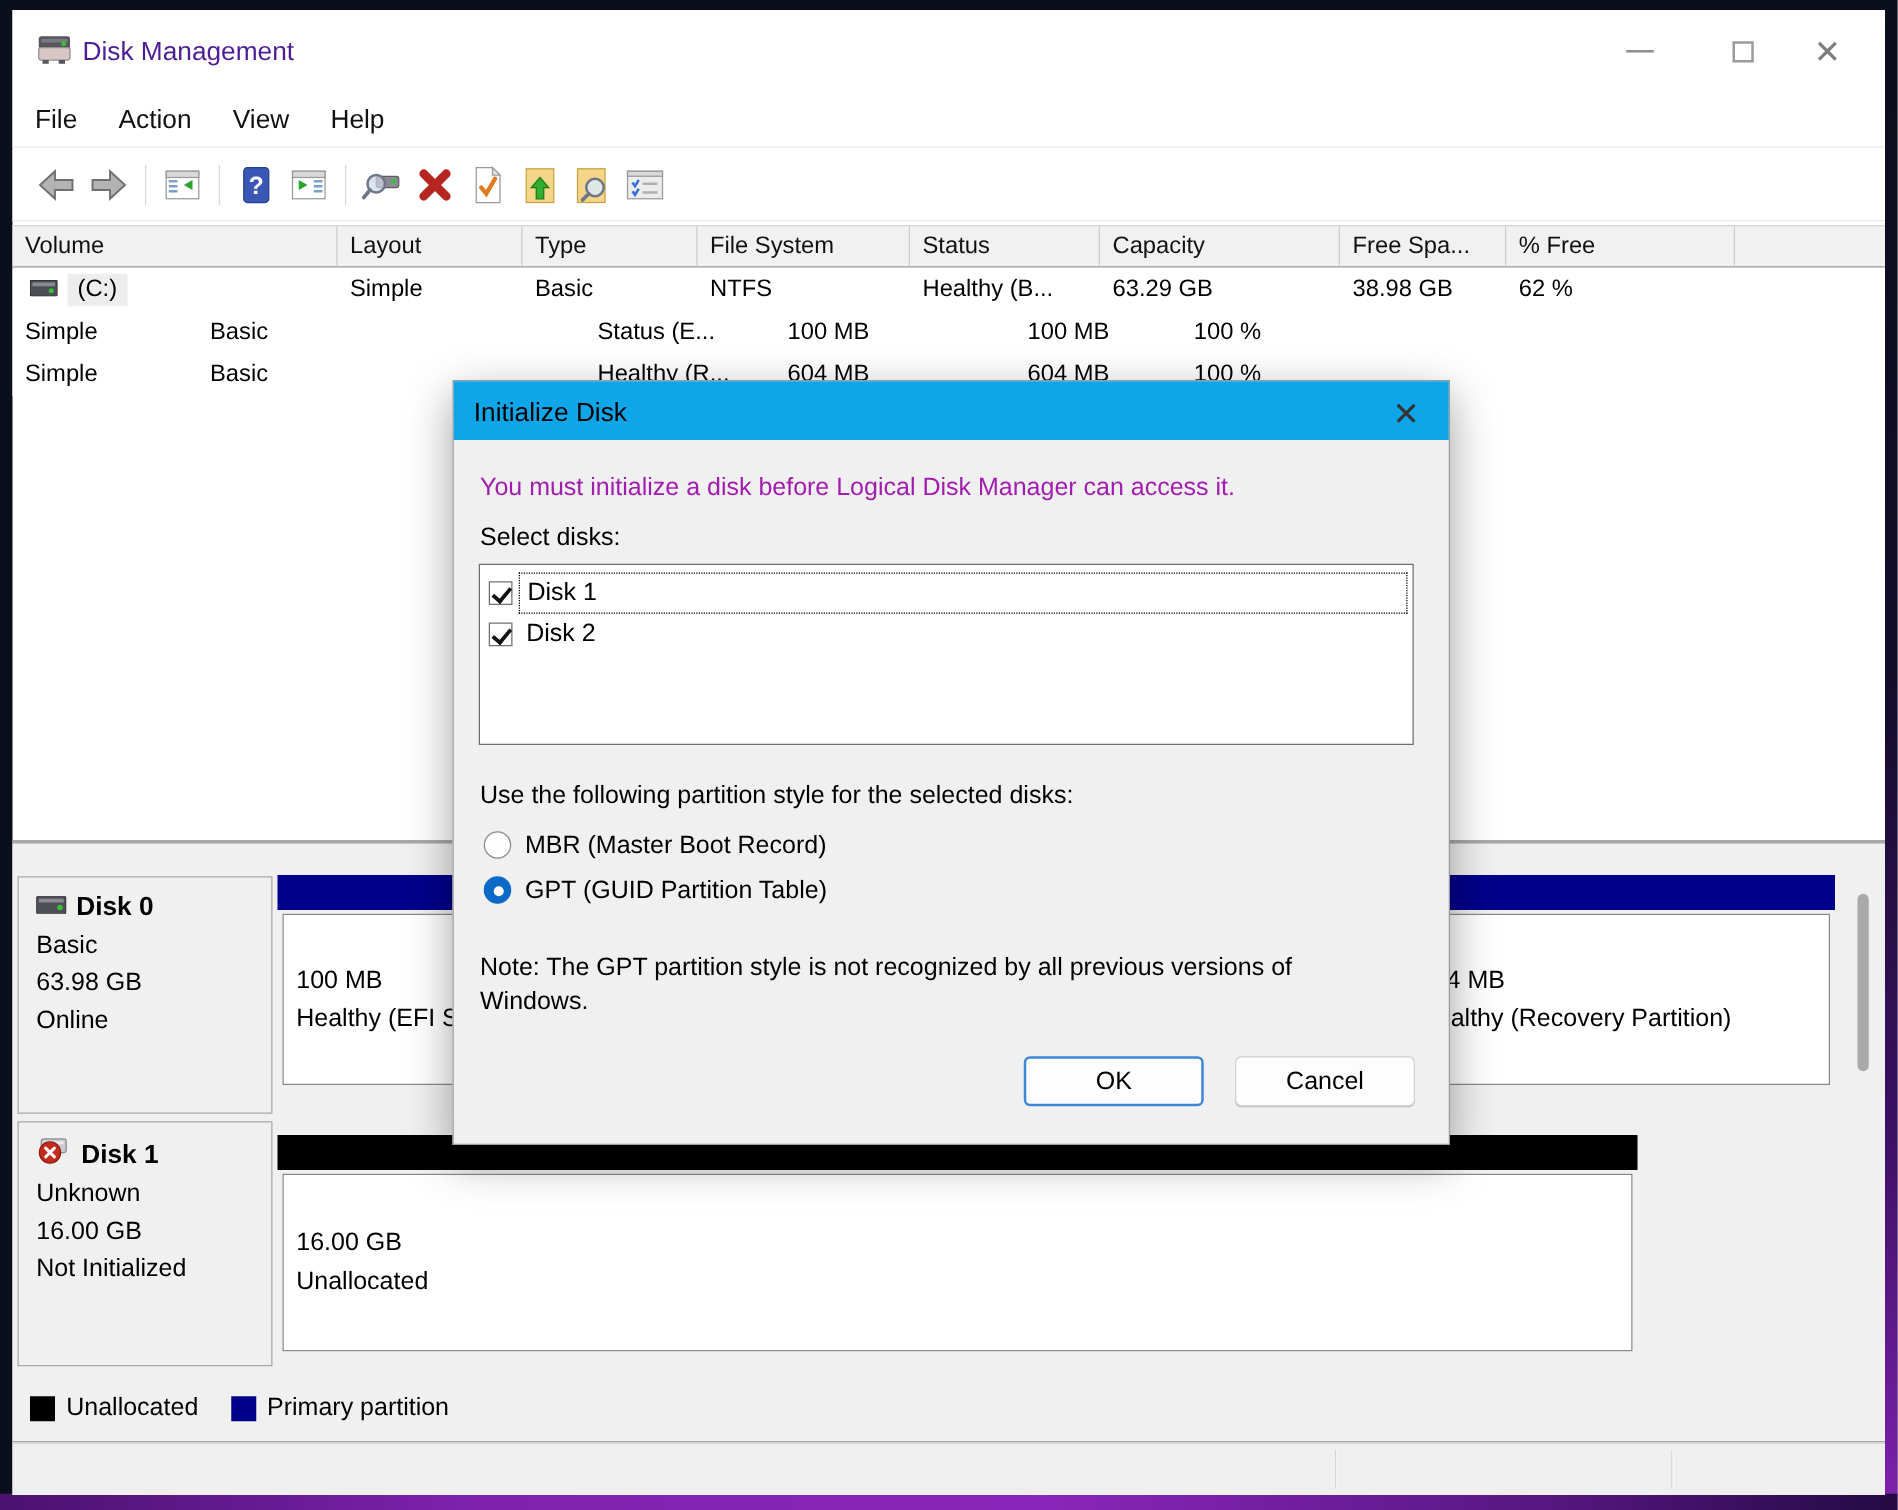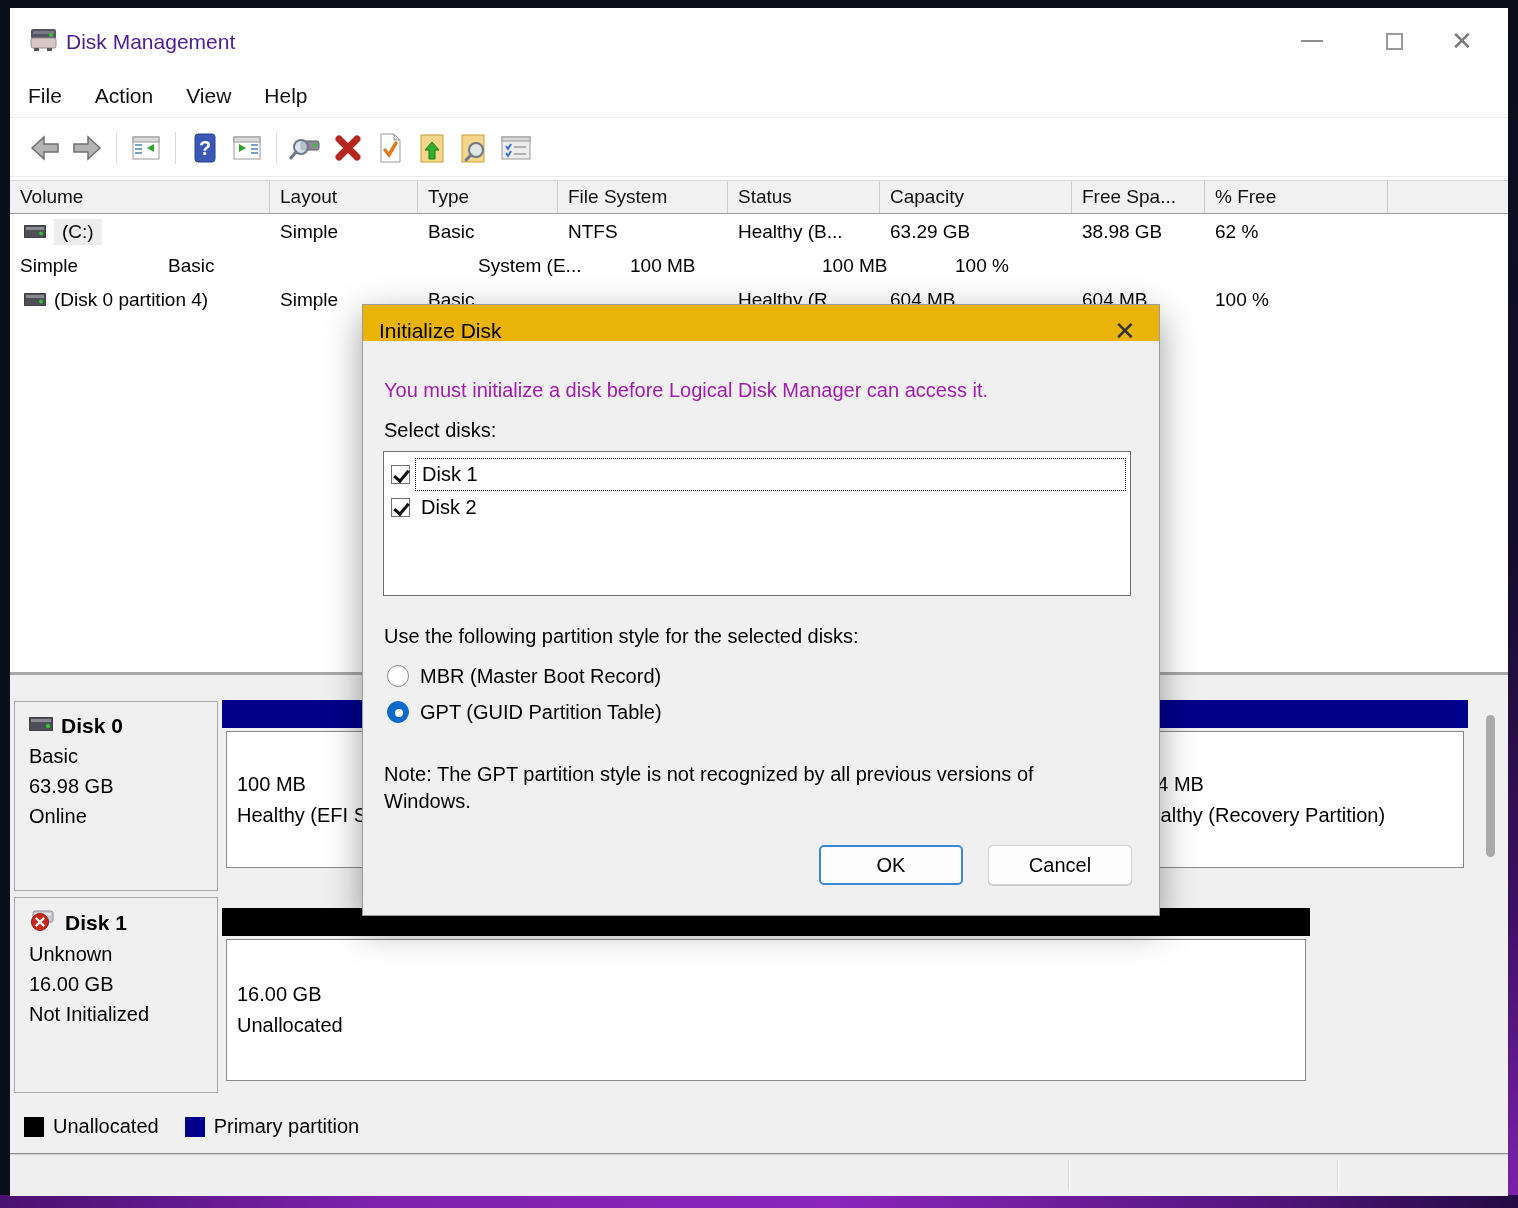--- a/index.html
+++ b/index.html
@@ -77,21 +77,21 @@
   .swatch-primary { background:#00008b; }
   .legend-label { font-size:20px; color:#000; }
 
   
   .statusbar { position:absolute; left:0; top:1146px; width:100%; height:42px; background:#efefef; border-top:1px solid #cfcfcf; }
   .sb-sep { position:absolute; top:5px; bottom:5px; width:2px; background:#d6d6d6; border-right:1px solid #fff; }
 
   
   .dialog { position:absolute; left:352px; top:296px; width:798px; height:612px; background:#f0f0f0;
     border:1px solid #9b9b9b; box-shadow:0 12px 34px rgba(0,0,0,.38); }
-  .dlg-header { position:absolute; left:0; top:0; width:100%; height:36px; background:#eab308; }
+  .dlg-header { position:absolute; left:0; top:0; width:100%; height:47px; background:#0ea5e9; }
   .dlg-title { position:absolute; left:16px; top:14px; font-size:21px; color:#000; }
   .dlg-close { position:absolute; right:14px; top:6px; width:40px; height:40px; display:flex; align-items:center; justify-content:center; font-size:26px; color:#333; }
   .dlg-body { position:absolute; left:0; top:52px; right:0; bottom:0; }
   .dlg-msg { position:absolute; left:21px; top:22px; font-size:20px; color:#a21caf; white-space:nowrap; }
   .dlg-select { position:absolute; left:21px; top:62px; font-size:20px; color:#000; }
   .disk-listbox { position:absolute; left:20px; top:94px; width:748px; height:145px; background:#fff; border:1px solid #6e6e6e; padding-top:6px; }
   .disk-item { position:relative; height:33px; display:flex; align-items:center; padding-left:7px; }
   .checkbox { width:19px; height:19px; background:#fff; border:1px solid #707070; position:relative; flex:0 0 auto; }
   .checkbox.checked::after { content:""; position:absolute; left:5px; top:1px; width:6px; height:12px;
     border-right:3px solid #111; border-bottom:3px solid #111; transform:rotate(40deg); }
@@ -265,37 +265,27 @@
         <div class="rcell col-status">Healthy (B...</div>
         <div class="rcell col-capacity">63.29 GB</div>
         <div class="rcell col-free">38.98 GB</div>
         <div class="rcell col-pct">62 %</div>
         <div class="rcell col-extra"></div>
       </div>
       <div class="vrow">
         <div class="rcell col-layout">Simple</div>
         <div class="rcell col-type">Basic</div>
         <div class="rcell col-fs"></div>
-        <div class="rcell col-status">System (E...</div>
+        <div class="rcell col-status">Status (E...</div>
         <div class="rcell col-capacity">100 MB</div>
         <div class="rcell col-free">100 MB</div>
         <div class="rcell col-pct">100 %</div>
         <div class="rcell col-extra"></div>
       </div>
       <div class="vrow">
-        <div class="rcell col-volume">
-          <span class="row-disk-icon">
-            <svg width="22" height="13" viewBox="0 0 22 13">
-                <rect x="0" y="0" width="22" height="13" rx="2" fill="#4e4e56" stroke="#2e2e34"></rect>
-                <rect x="2" y="2" width="18" height="3" fill="#8a8a92"></rect>
-                <circle cx="17" cy="8.5" r="2" fill="#35c135"></circle>
-              </svg>
-          </span>
-          <span class="vol-name">(Disk 0 partition 4)</span>
-        </div>
         <div class="rcell col-layout">Simple</div>
         <div class="rcell col-type">Basic</div>
         <div class="rcell col-fs"></div>
         <div class="rcell col-status">Healthy (R...</div>
         <div class="rcell col-capacity">604 MB</div>
         <div class="rcell col-free">604 MB</div>
         <div class="rcell col-pct">100 %</div>
         <div class="rcell col-extra"></div>
       </div>
     </div>

